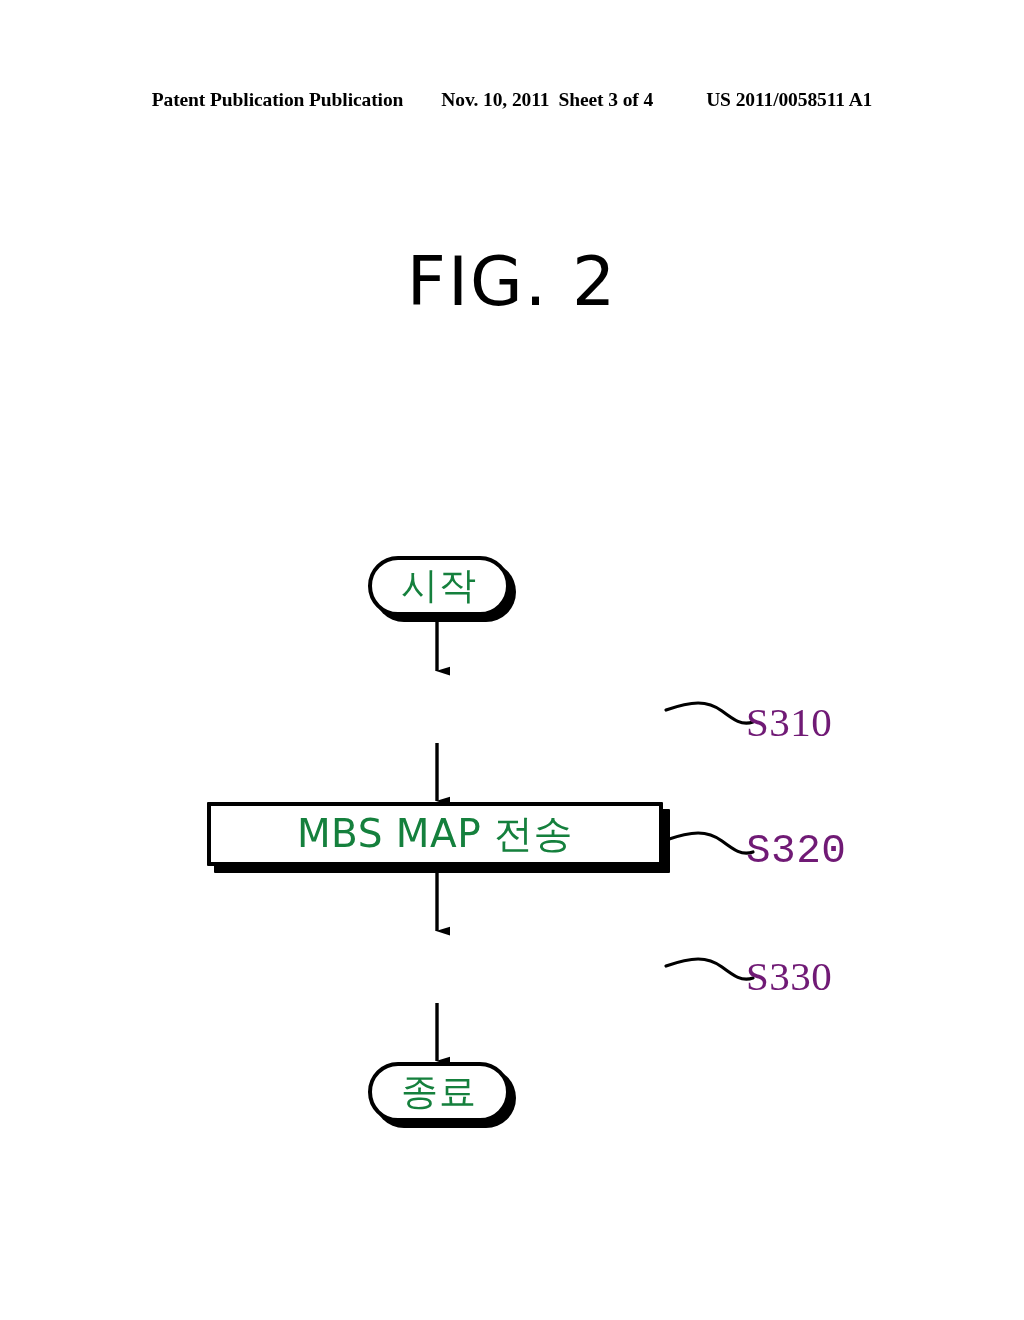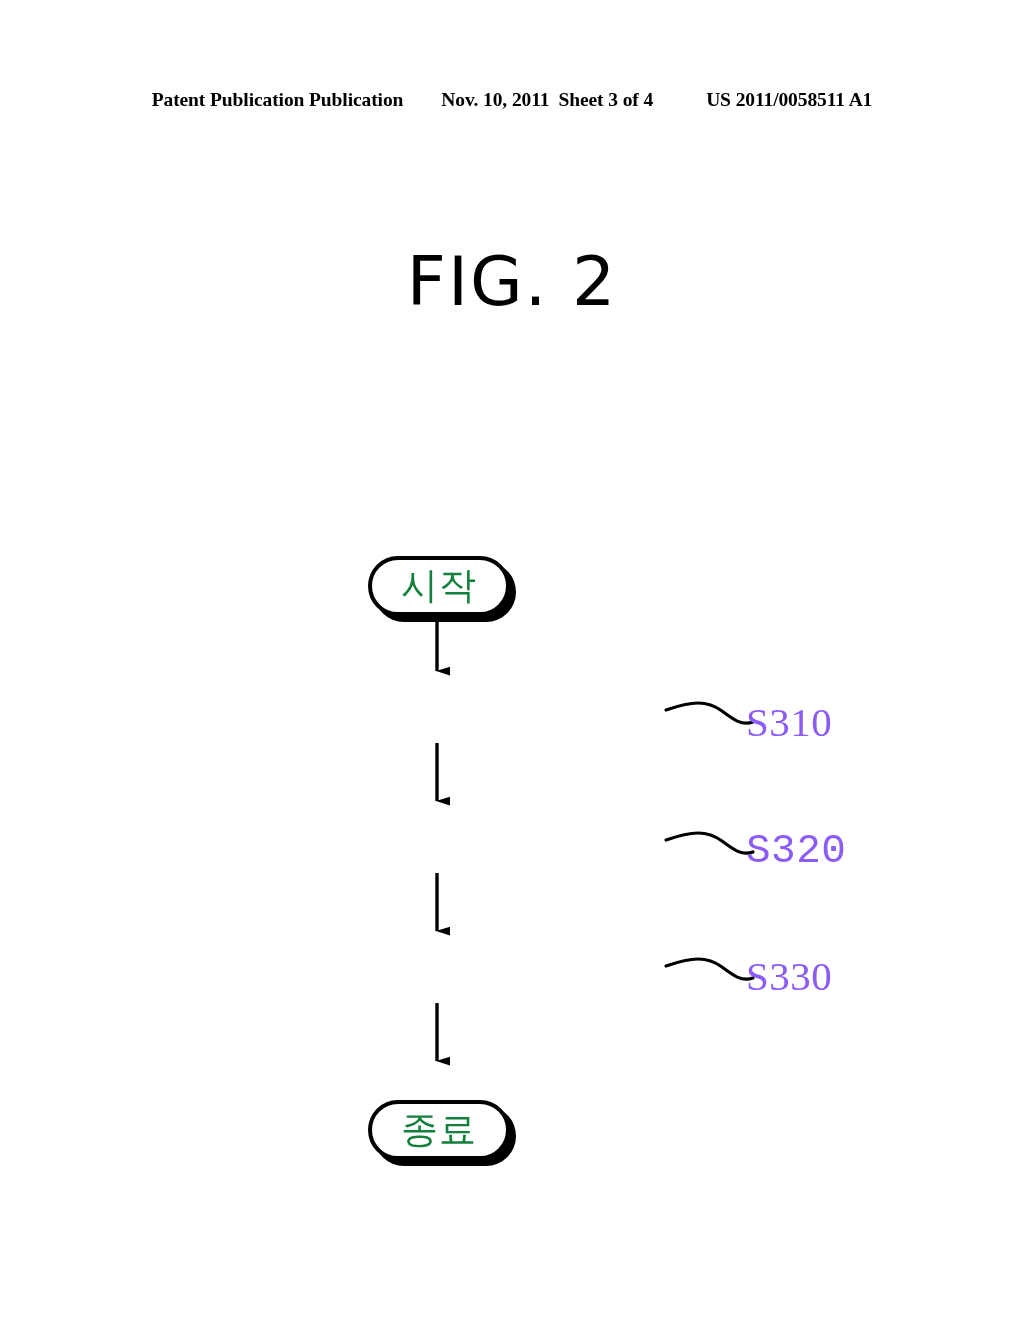--- a/index.html
+++ b/index.html
@@ -87,40 +87,40 @@
     border-radius: 1px;
     font-size: 39px;
     letter-spacing: 0.5px;
   }
 
   
   #node-start  { left: 368px; top: 556px;  width: 142px; height: 60px; }
   #node-s310   { left: 207px; top: 672px;  width: 456px; height: 64px; }
   #node-s320   { left: 207px; top: 802px;  width: 456px; height: 64px; }
   #node-s330   { left: 207px; top: 932px;  width: 456px; height: 64px; }
-  #node-end    { left: 368px; top: 1100px; width: 142px; height: 60px; }
+  #node-end    { left: 368px; top: 1062px; width: 142px; height: 60px; }
 
   
   #connector-layer {
     position: absolute;
     left: 0;
     top: 0;
     width: 1024px;
     height: 1320px;
     pointer-events: none;
   }
 
   
   .step-label {
     position: absolute;
     font-family: "Liberation Serif", "DejaVu Serif", serif;
     font-weight: 400;
     font-size: 41px;
     letter-spacing: 0.5px;
-    color: #8b5cf6;
+    color: #701a75;
     white-space: nowrap;
   }
   #label-s310 { left: 746px; top: 698px; }
   #label-s320 { left: 746px; top: 828px; font-family: Liberation Mono, monospace; }
   #label-s330 { left: 746px; top: 952px; }
 </style>
 </head>
 <body>
 
 <div id="page-header">
@@ -155,20 +155,23 @@
     <path d="M 666 710 C 692 701, 707 700, 722 711 C 734 720, 742 726, 753 722" fill="none" stroke="#000000" stroke-width="3.2" stroke-linecap="round"></path>
     <path d="M 666 840 C 692 831, 707 830, 722 841 C 734 850, 742 856, 753 852" fill="none" stroke="#000000" stroke-width="3.2" stroke-linecap="round"></path>
     <path d="M 666 966 C 692 957, 707 956, 722 967 C 734 976, 742 982, 753 978" fill="none" stroke="#000000" stroke-width="3.2" stroke-linecap="round"></path>
   </svg>
 
   <div class="node terminal" id="node-start">
     <span>시작</span>
   </div>
 
 
+  <div class="node process" id="node-s320">
+    <span>MBS MAP 전송</span>
+  </div>
 
 
   <div class="node terminal" id="node-end">
     <span>종료</span>
   </div>
 
   <div class="step-label" id="label-s310">S310</div>
   <div class="step-label" id="label-s320">S320</div>
   <div class="step-label" id="label-s330">S330</div>
 

